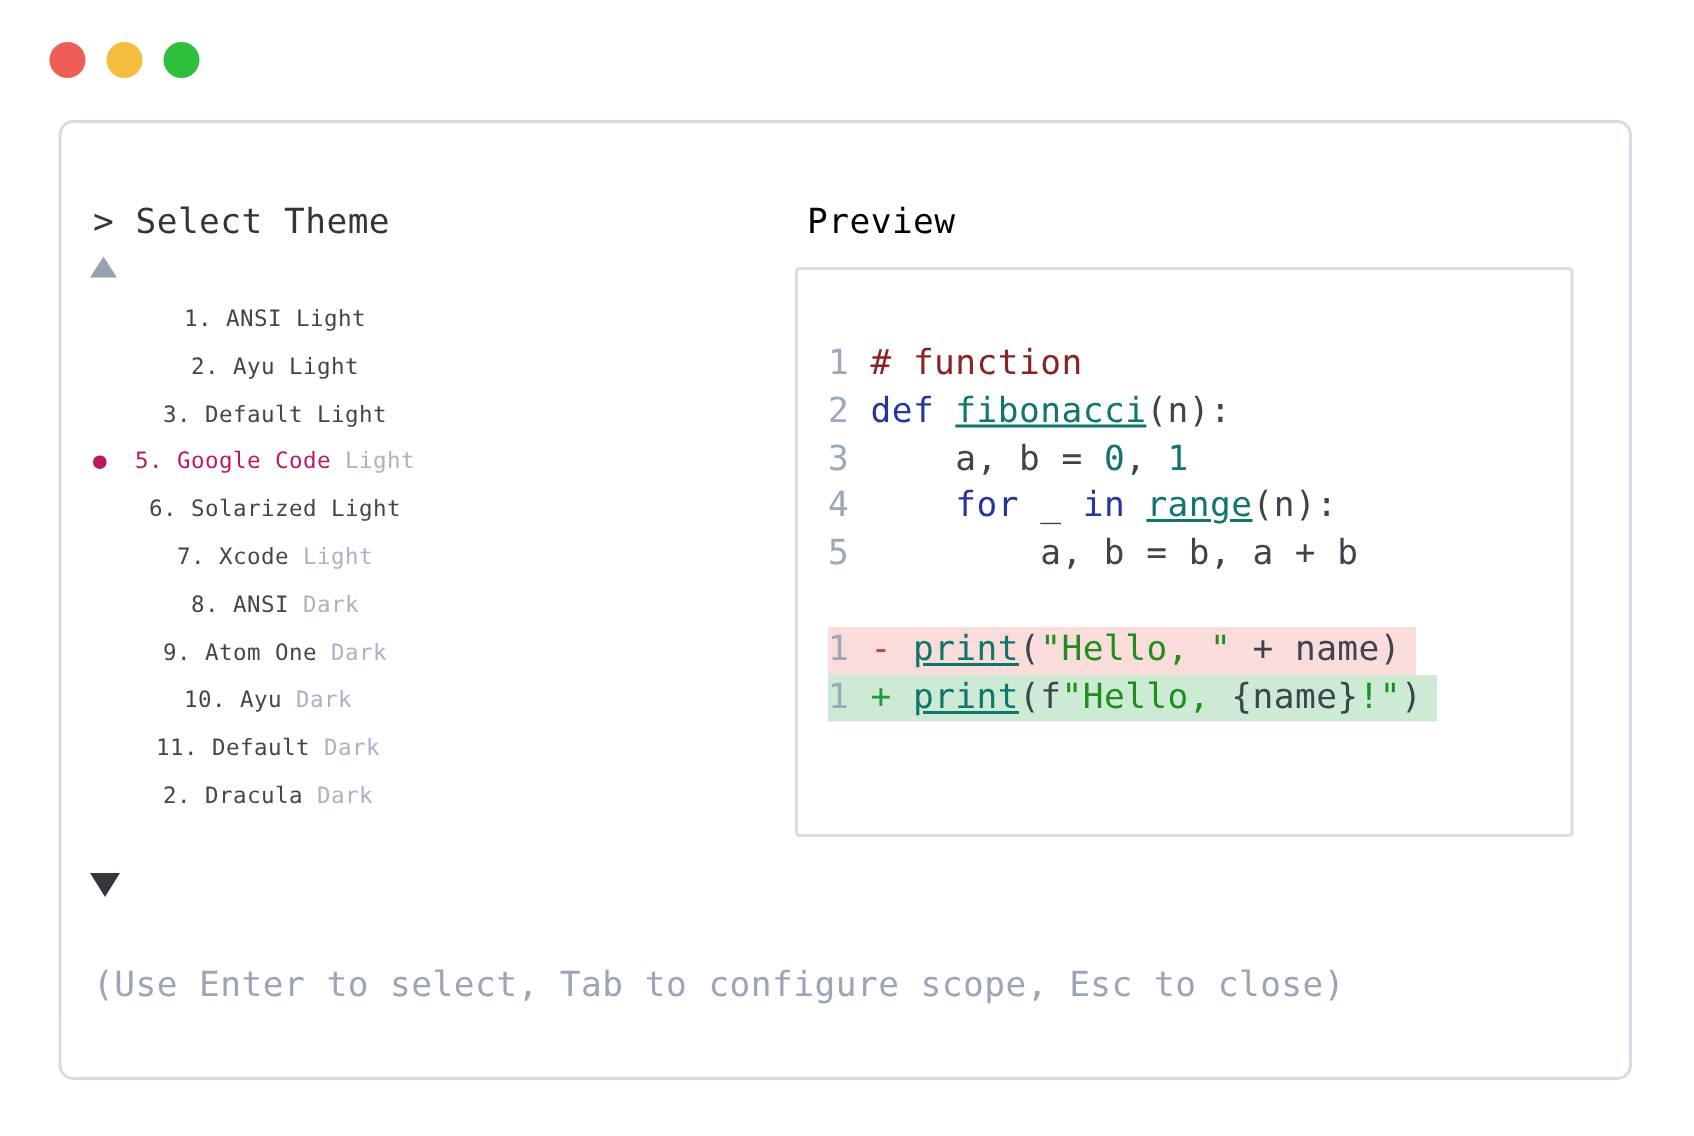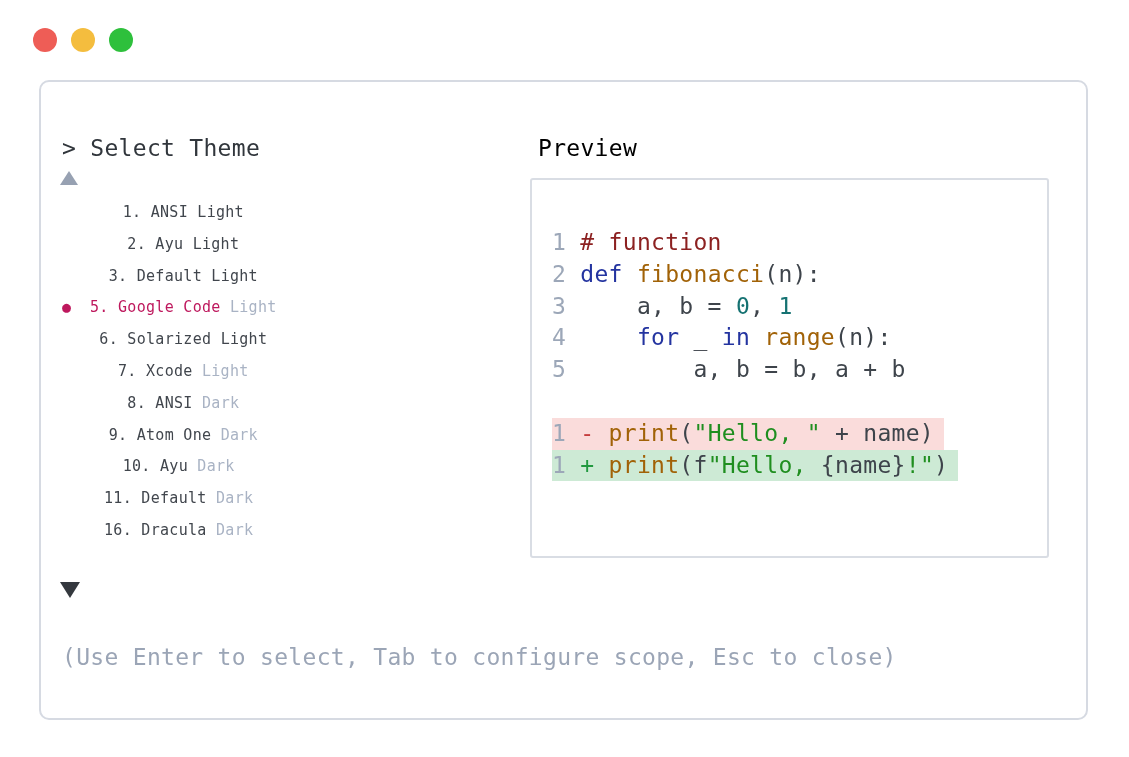--- a/index.html
+++ b/index.html
@@ -34,21 +34,21 @@
   .list-row .muted { color:#a9b3c4; }
 
   .preview-box { position:absolute; left:530px; top:178px; width:519px; height:380px;
                  border:2px solid #d9dde4; border-radius:3px; background:#fff; }
   .code-area { position:absolute; left:20px; top:47px; }
   .code-line { line-height:31.8px; font-size:23px; letter-spacing:0.3px; white-space:pre; }
   .ln    { color:#9ca7b8; }
   .tk-pl { color:#3e444b; }
   .tk-cm { color:#8c2121; }
   .tk-kw { color:#2434a0; }
-  .tk-nm { color:#a16207; }
+  .tk-nm { color:#0f766e;text-decoration:underline; }
   .tk-lit{ color:#157272; }
   .tk-st { color:#1f8e1f; }
   .tk-dm { color:#c43c3c; }
   .tk-dp { color:#21993f; }
   .hl { display:inline-block; padding-right:10px; }
   .hl.removed { background:#fadcdb; }
   .hl.added   { background:#cdead5; }
 
   .footer-help { position:absolute; left:62px; top:641px; line-height:32px; color:#9ba5b6; }
 </style>
@@ -75,21 +75,21 @@
       <div class="list-row"><span class="">   1. ANSI</span><span class=""> Light</span></div>
       <div class="list-row"><span class="">   2. Ayu</span><span class=""> Light</span></div>
       <div class="list-row"><span class="">   3. Default</span><span class=""> Light</span></div>
       <div class="list-row"><span class="sel">●  5. Google Code</span><span class="muted"> Light</span></div>
       <div class="list-row"><span class="">   6. Solarized</span><span class=""> Light</span></div>
       <div class="list-row"><span class="">   7. Xcode</span><span class="muted"> Light</span></div>
       <div class="list-row"><span class="">   8. ANSI</span><span class="muted"> Dark</span></div>
       <div class="list-row"><span class="">   9. Atom One</span><span class="muted"> Dark</span></div>
       <div class="list-row"><span class="">  10. Ayu</span><span class="muted"> Dark</span></div>
       <div class="list-row"><span class="">  11. Default</span><span class="muted"> Dark</span></div>
-      <div class="list-row"><span class="">  16. Dracula</span><span class="muted"> Dark</span></div>
+      <div class="list-row"><span class="">  2. Dracula</span><span class="muted"> Dark</span></div>
     </div>
 
   <div class="tri-down"></div>
 
   <div class="preview-box">
     <div class="code-area" id="code-area">
         <div class="code-line"><span class="ln">1 </span><span class="tk-cm"># function</span></div>
         <div class="code-line"><span class="ln">2 </span><span class="tk-kw">def</span><span class="tk-pl"> </span><span class="tk-nm">fibonacci</span><span class="tk-pl">(n):</span></div>
         <div class="code-line"><span class="ln">3 </span><span class="tk-pl">    a, b = </span><span class="tk-lit">0</span><span class="tk-pl">, </span><span class="tk-lit">1</span></div>
         <div class="code-line"><span class="ln">4 </span><span class="tk-pl">    </span><span class="tk-kw">for</span><span class="tk-pl"> _ </span><span class="tk-kw">in</span><span class="tk-pl"> </span><span class="tk-nm">range</span><span class="tk-pl">(n):</span></div>

